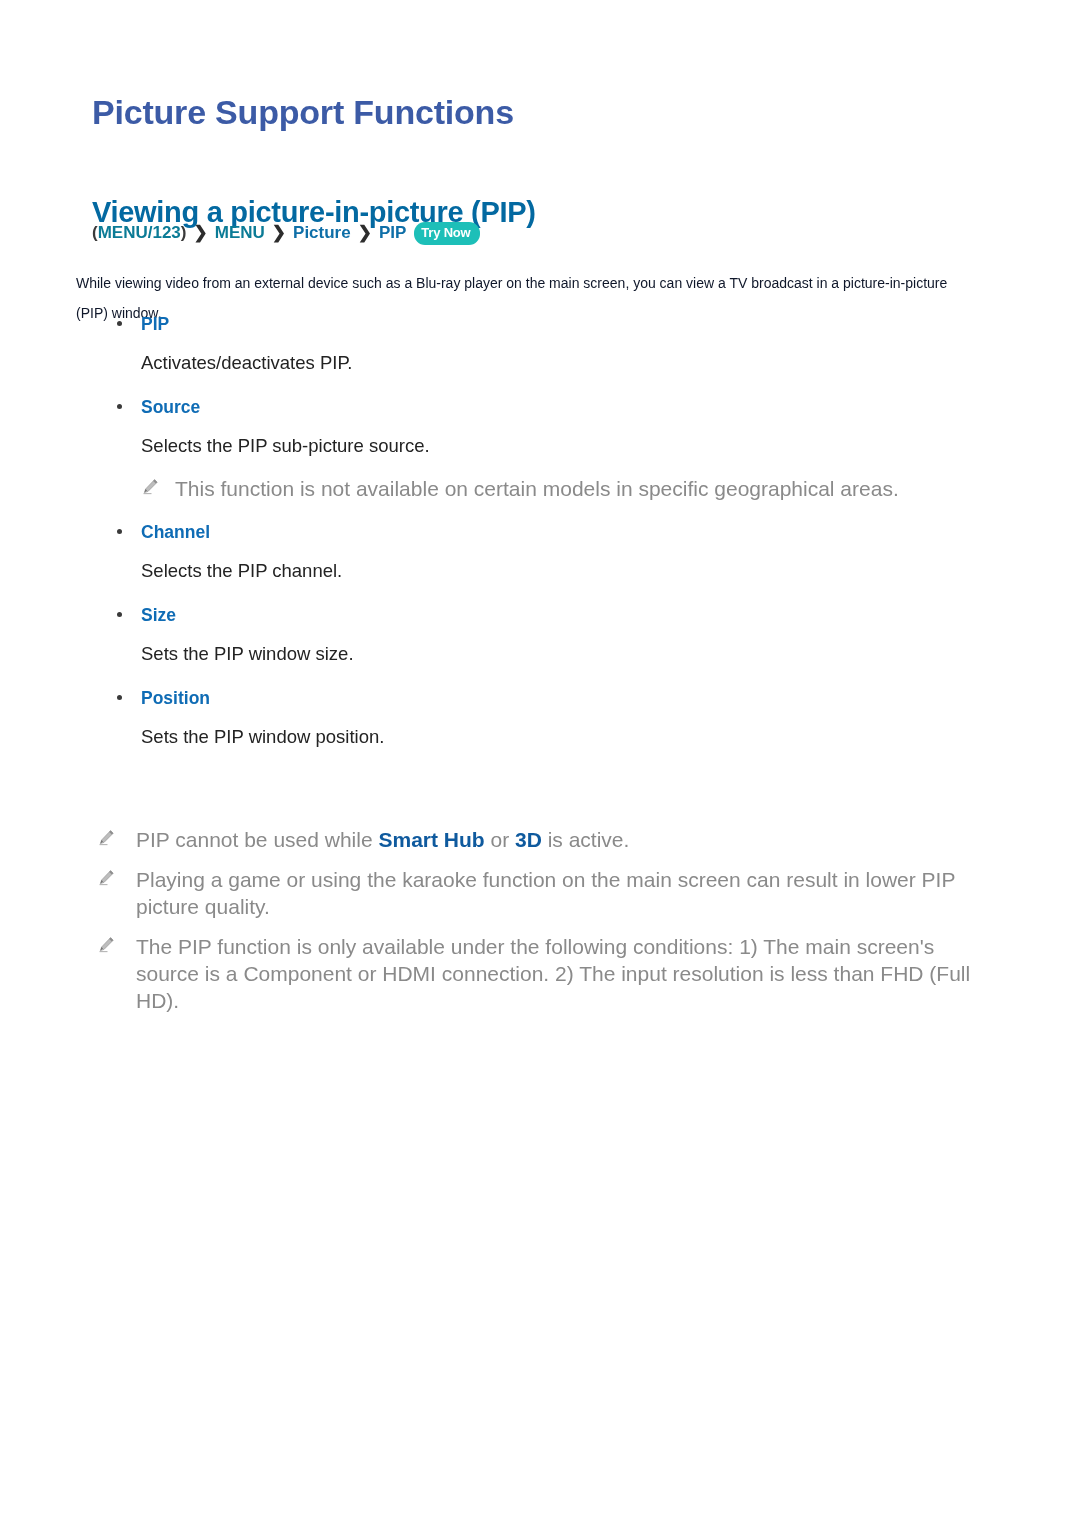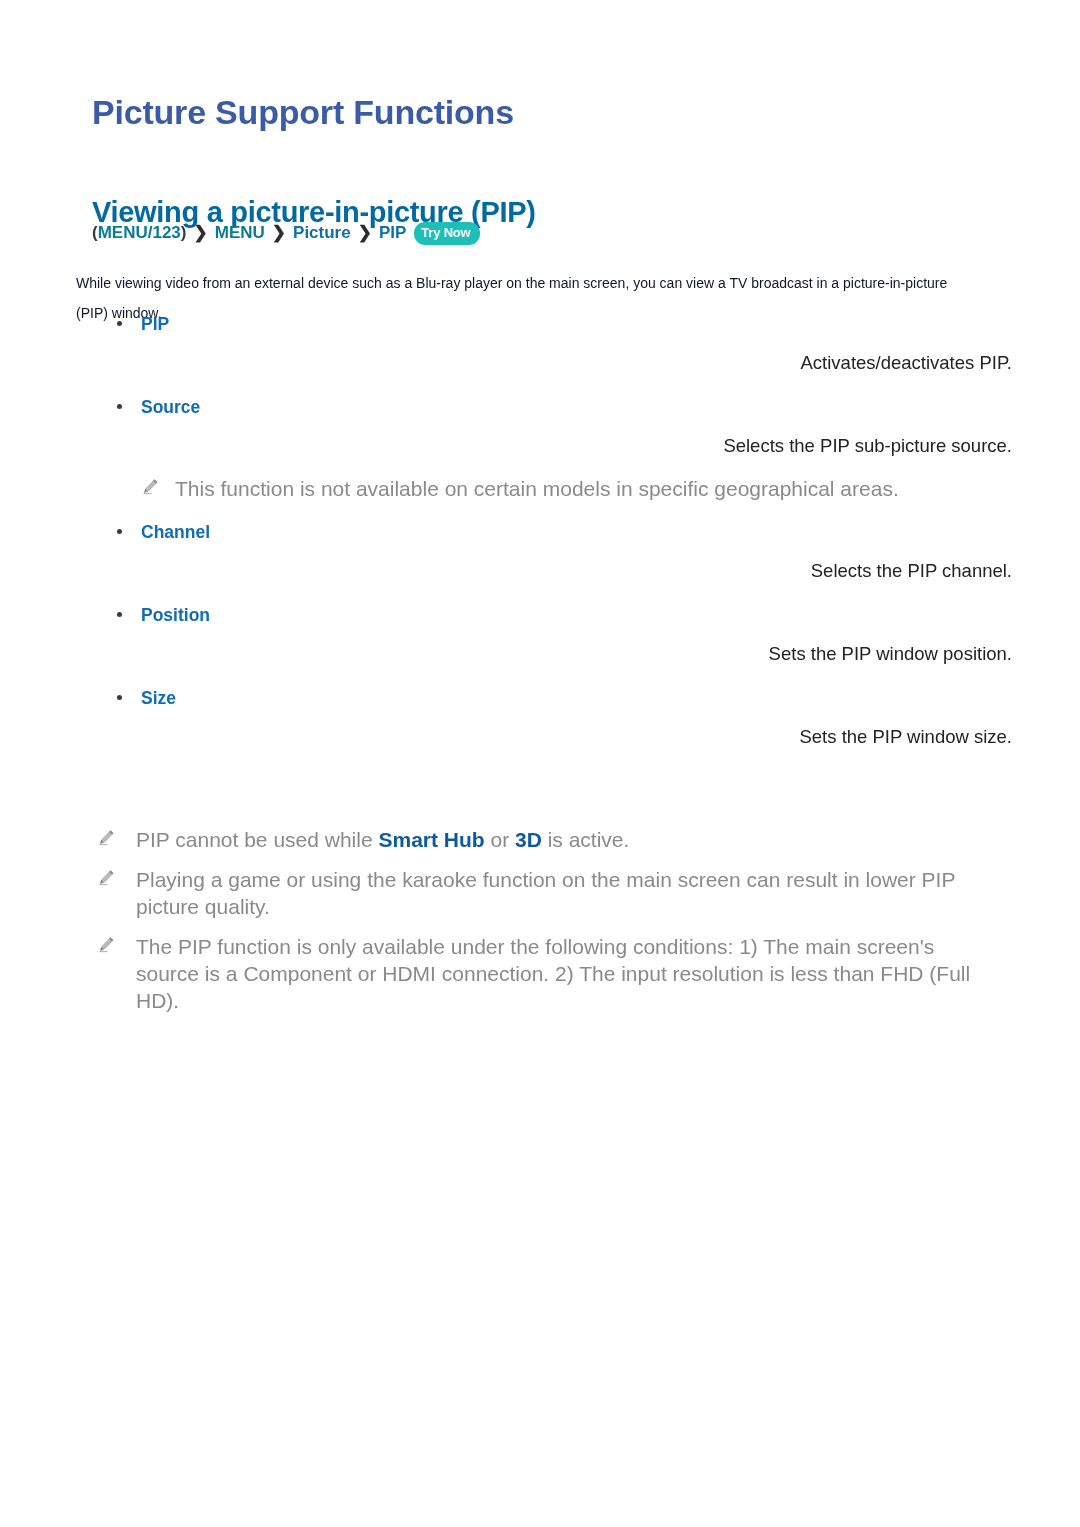--- a/index.html
+++ b/index.html
@@ -122,21 +122,20 @@
     height: 5px;
     border-radius: 50%;
     background: #3a3a3a;
   }
   .opt-desc {
     padding-left: 49px;
     font-size: 18.5px;
     line-height: 28px;
     color: #232323;
     margin-top: 13px;
-    text-align: right;
   }
   .opt-block {
     margin-bottom: 18px;
   }
 
   
   .note {
     position: relative;
     padding-left: 49px;
     font-size: 21px;
@@ -228,31 +227,31 @@
       <div class="opt-head">
         <span class="dot"></span>
         <span>Channel</span>
       </div>
       <div class="opt-desc">Selects the PIP channel.</div>
     </div>
 
     <div class="opt-block">
       <div class="opt-head">
         <span class="dot"></span>
+        <span>Size</span>
+      </div>
+      <div class="opt-desc">Sets the PIP window size.</div>
+    </div>
+
+    <div class="opt-block">
+      <div class="opt-head">
+        <span class="dot"></span>
         <span>Position</span>
       </div>
       <div class="opt-desc">Sets the PIP window position.</div>
-    </div>
-
-    <div class="opt-block">
-      <div class="opt-head">
-        <span class="dot"></span>
-        <span>Size</span>
-      </div>
-      <div class="opt-desc">Sets the PIP window size.</div>
     </div>
 
 
   </div>
 
   <div class="notes-bottom">
 
     <div class="note note-root">
       <svg class="pencil" viewBox="0 0 17 17" xmlns="http://www.w3.org/2000/svg">
         <path d="M12.6 1.6 L15.2 4.2 L6.0 13.4 L2.4 14.6 L3.6 11.0 Z" fill="#bdbdbd" stroke="#9b9b9b" stroke-width="0.7"></path>

